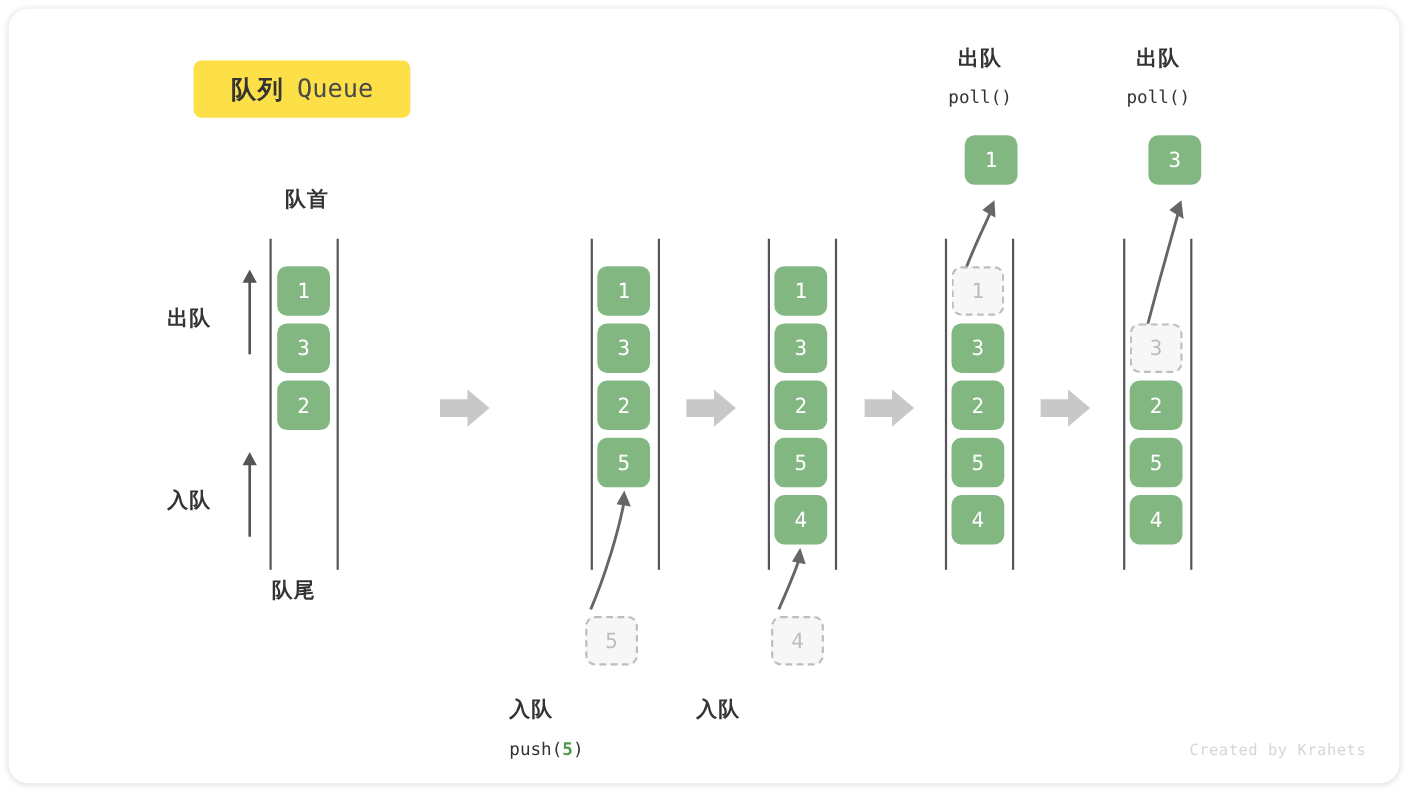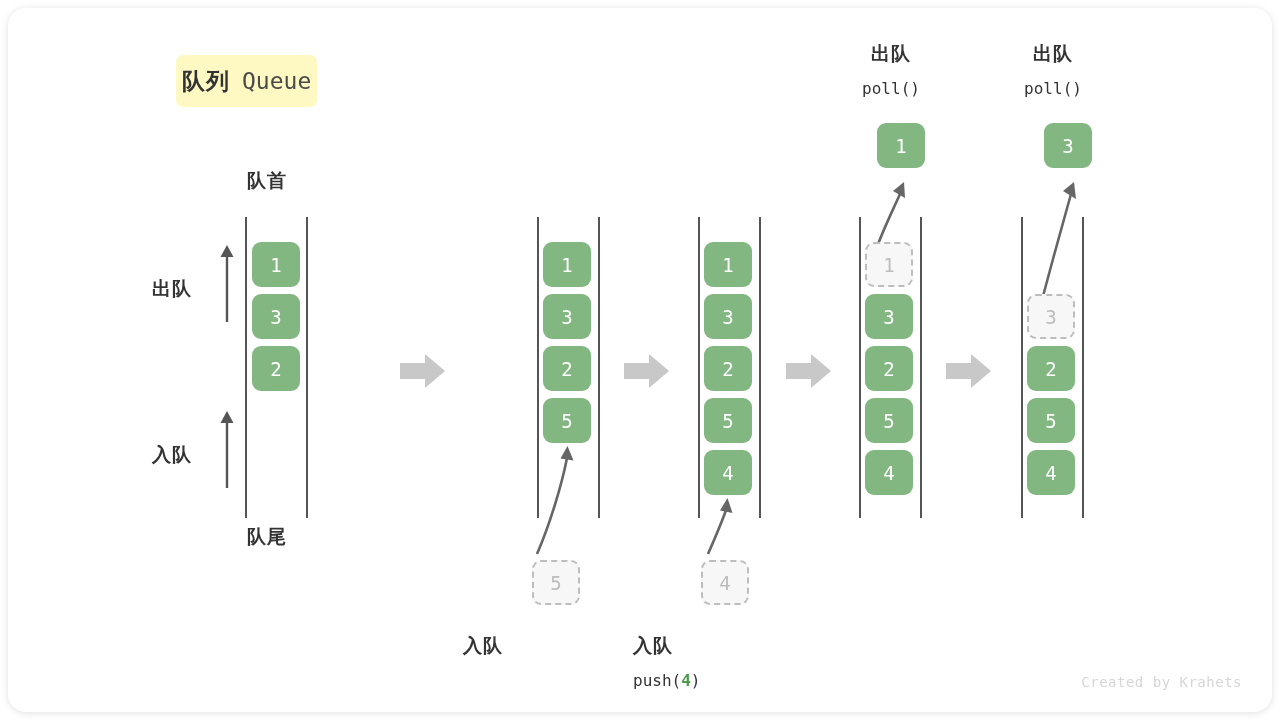--- a/index.html
+++ b/index.html
@@ -11,22 +11,22 @@
   #card{
     position:absolute;left:8px;top:8px;width:1264px;height:704px;
     background:#ffffff;border-radius:18px;
     box-shadow:0 1px 7px rgba(0,0,0,0.13);
     overflow:hidden;
   }
   .abs{position:absolute;}
 
   
   #title-badge{
-    left:168px;top:47px;height:52px;padding:0 6px;
-    background:#fef9c3;border-radius:7px;
+    left:168px;top:47px;height:52px;padding:0 34px;
+    background:#fde047;border-radius:7px;
     display:flex;align-items:center;gap:12px;
   }
   #title-badge .cn{
     font-size:23px;font-weight:bold;color:#333333;
     letter-spacing:1px;
   }
   #title-badge .en{
     font-family:"DejaVu Sans Mono","Liberation Mono",monospace;
     font-size:23px;color:#4a4a4a;letter-spacing:0px;
   }
@@ -81,21 +81,21 @@
 </head>
 <body>
 
 <div id="card">
 
   <div class="abs" id="title-badge">
     <span class="cn">队列</span>
     <span class="en">Queue</span>
   </div>
 
-  <div class="abs cnlabel" style="left:239px;top:160px;font-family:Liberation Mono, monospace;">队首</div>
+  <div class="abs cnlabel" style="left:251px;top:160px;font-family:Liberation Mono, monospace;">队首</div>
   <div class="abs cnlabel" style="left:239px;top:516px;">队尾</div>
 
   <div class="abs cnlabel" style="left:144px;top:268px;">出队</div>
   <svg class="abs" style="left:208px;top:236px;" width="22" height="78">
     <line x1="11" y1="78" x2="11" y2="10" stroke="#555555" stroke-width="2.4"></line>
     <path d="M11 1 L17.5 13 L4.5 13 Z" fill="#555555"></path>
   </svg>
 
   <div class="abs cnlabel" style="left:144px;top:434px;">入队</div>
   <svg class="abs" style="left:208px;top:402px;" width="22" height="78">
@@ -120,20 +120,21 @@
   <div class="abs cell" style="left:535px;top:338px;">2</div>
   <div class="abs cell" style="left:535px;top:390px;">5</div>
 
   <svg class="abs" style="left:518px;top:432px;" width="54" height="116">
     <path d="M11 114 C 24 84, 36 44, 41 18" stroke="#666666" stroke-width="2.6" fill="none"></path>
     <path d="M41.5 6 L47.5 20.5 L34.5 18.5 Z" fill="#666666"></path>
   </svg>
   <div class="abs cell ghost" style="left:524px;top:552px;">5</div>
   <div class="abs opcap" style="left:455px;top:620px;width:185px;">
     <span class="cn" style="text-align:left;">入队</span>
+    <span class="fn" style="text-align:left;"><span>push(</span><span class="num">5</span><span>)</span></span>
   </div>
 
   <svg class="abs" style="left:616px;top:345px;" width="46" height="36">
     <path d="M0 10 L25 10 L25 1 L45 18 L25 35 L25 26 L0 26 Z" fill="#c8c8c8"></path>
   </svg>
 
   <div class="abs rail" style="left:690px;top:209px;height:301px;"></div>
   <div class="abs rail" style="left:751px;top:209px;height:301px;"></div>
   <div class="abs cell" style="left:696px;top:234px;">1</div>
   <div class="abs cell" style="left:696px;top:286px;">3</div>
@@ -141,21 +142,20 @@
   <div class="abs cell" style="left:696px;top:390px;">5</div>
   <div class="abs cell" style="left:696px;top:442px;">4</div>
 
   <svg class="abs" style="left:694px;top:486px;" width="40" height="62">
     <path d="M6 60 C 13 44, 20 28, 24 16" stroke="#666666" stroke-width="2.6" fill="none"></path>
     <path d="M25.5 4 L30.5 19 L18 16.5 Z" fill="#666666"></path>
   </svg>
   <div class="abs cell ghost" style="left:693px;top:552px;">4</div>
   <div class="abs opcap" style="left:625px;top:620px;width:185px;">
     <span class="cn" style="text-align:left;">入队</span>
-    <span class="fn" style="text-align:left;"><span>push(</span><span class="num">4</span><span>)</span></span>
   </div>
 
   <svg class="abs" style="left:778px;top:345px;" width="46" height="36">
     <path d="M0 10 L25 10 L25 1 L45 18 L25 35 L25 26 L0 26 Z" fill="#c8c8c8"></path>
   </svg>
 
   <div class="abs opcap" style="left:818px;top:28px;width:130px;">
     <span class="cn">出队</span>
     <span class="fn">poll()</span>
   </div>

